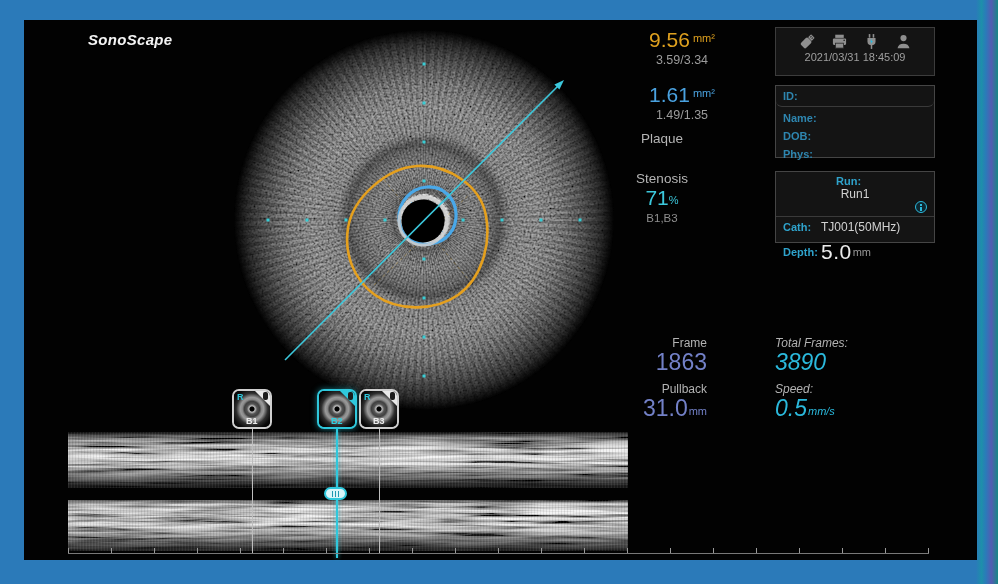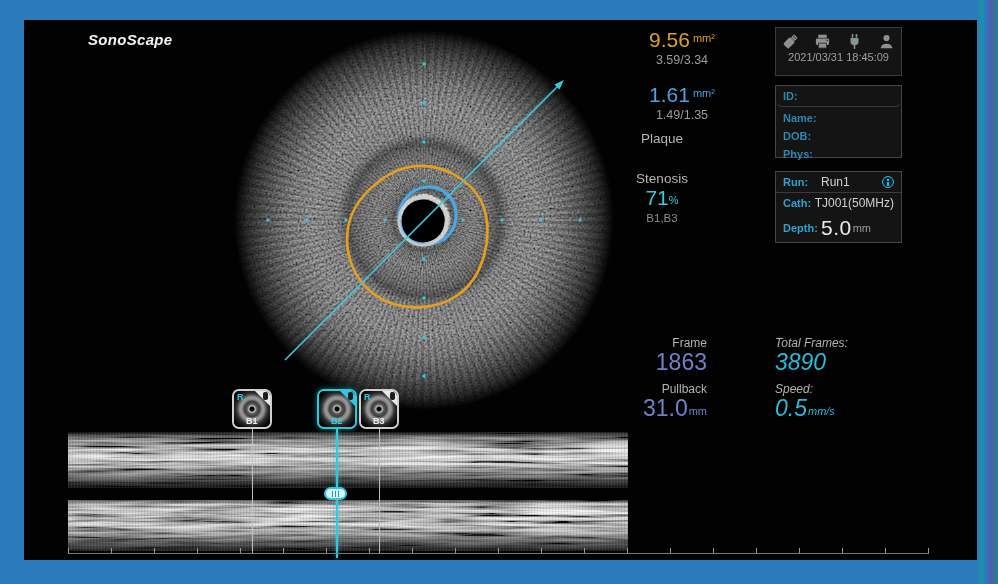--- a/index.html
+++ b/index.html
@@ -31,31 +31,31 @@
   .rrow{text-align:left;padding-right:40px;}
   .plbl{top:103px;font-size:13.5px;color:#b5b5b5;}
   .pval{top:118px;font-size:21px;color:#d8d832;}
   .pval .u{font-size:11px;vertical-align:1px;}
   .slbl{top:143px;font-size:13.5px;color:#b5b5b5;}
   .sval{top:158px;font-size:21px;color:#3cc8dc;}
   .sval .u{font-size:11px;vertical-align:1px;}
   .sref{top:184px;font-size:11.5px;color:#8f8f8f;}
 
   
-  .panel{position:absolute;left:751px;width:127px;background:#141414;border:1px solid #454545;}
+  .panel{position:absolute;left:751px;width:160px;background:#141414;border:1px solid #454545;}
   .sys{top:7px;height:49px;border-color:#3c3c3c;}
   .icons{display:flex;justify-content:center;gap:15px;padding-top:5px;height:21px;}
   .icons svg{display:block;}
   .dt{font-size:11px;color:#9f9f9f;text-align:center;margin-top:2px;}
   .pat{top:65px;height:73px;}
   .prow{padding:2px 7px;font-size:11px;font-weight:bold;color:#2e86b0;line-height:14px;border-radius:6px;}
   .prow.hd{padding:3px 7px;border-bottom:1px solid #3a3a3a;margin-bottom:2px;}
   .run{top:151px;height:72px;}
   .rline{display:flex;align-items:center;padding:3px 7px;}
-  .rline.hd{border-bottom:1px solid #3a3a3a;}
+  .rline.hd{border-bottom:1px solid #3a3a3a;flex-direction:column;}
   .rlbl{font-size:11px;font-weight:bold;color:#2fa3cc;width:38px;}
   .rval{font-size:12px;color:#d2d2d2;}
   .depthv{font-size:21px;color:#ececec;letter-spacing:.5px;}
   .depthu{font-size:11px;color:#9a9a9a;margin-left:1px;}
   .info-dot{margin-left:auto;width:12px;height:12px;border-radius:50%;background:#0d2730;border:1px solid #2bb9dc;position:relative;}
   .info-dot::after{content:"";position:absolute;left:4px;top:2px;width:2px;height:2px;background:#2bb9dc;}
   .info-dot::before{content:"";position:absolute;left:4px;top:5px;width:2px;height:4px;background:#2bb9dc;}
 
   
   .pb-left{position:absolute;left:553px;width:130px;text-align:right;}

